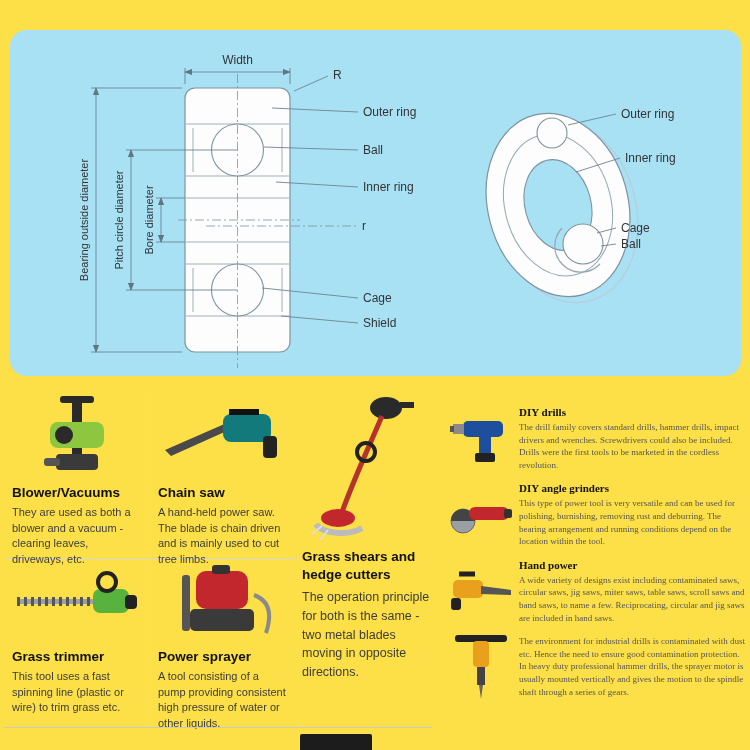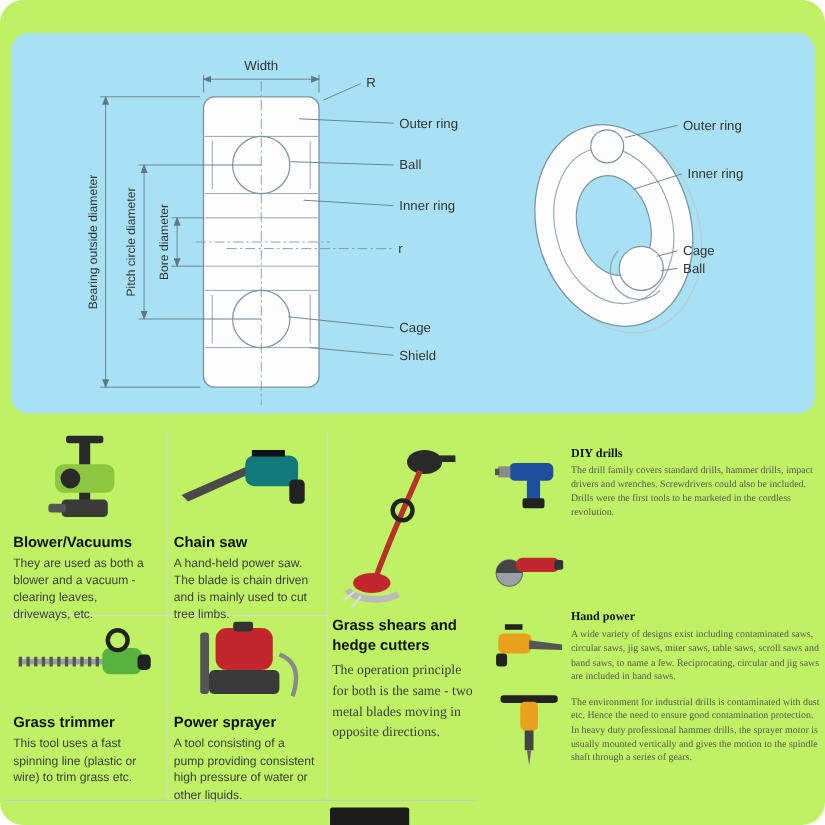--- a/index.html
+++ b/index.html
@@ -1,18 +1,18 @@
 <!DOCTYPE html>
 <html><head>
 <meta charset="utf-8">
 <style>
   * { margin:0; padding:0; box-sizing:border-box; }
   html,body { width:750px; height:750px; }
   body { font-family:"Liberation Sans", sans-serif; background:#fff; position:relative; overflow:hidden; }
-  .page { position:relative; width:750px; height:750px; background:#bef264;border-radius:21px; }
+  .page { position:relative; width:750px; height:750px; background:#fde047; }
 
   
   .panel { position:absolute; left:10px; top:30px; width:731px; height:346px;
            background:#a9e1f4; border-radius:16px; }
   .panel svg { position:absolute; left:0; top:0; width:731px; height:346px; }
   svg text { font-family:"Liberation Sans", sans-serif; }
   .dlabel { font-size:12px; fill:#333; }
   .dimlabel { font-size:11px; fill:#333; }
 
   
@@ -22,24 +22,24 @@
   .cell { width:146px; padding:2px 9px 4px 6px; }
   .cell.brd-r { border-right:1px solid #d8d8d8; }
   .cell.brd-b { border-bottom:1px solid #d8d8d8; }
   .row1 .cell { height:168px; }
   .row2 .cell { height:166px; }
   .img-box { height:84px; display:flex; align-items:center; justify-content:center; }
   .row2 .img-box { height:80px; }
   .cell h3 { font-size:13.5px; color:#101010; margin:7px 0 5px; }
   .cell p { font-size:11px; line-height:1.42; color:#3c3c3c; }
 
-  .cell-mid { position:absolute; left:302px; top:16px; width:132px; }
+  .cell-mid { position:absolute; left:302px; top:4px; width:132px; }
   .cell-mid .img-box { height:150px; }
   .cell-mid h3 { font-size:13.5px; color:#101010; line-height:1.3; margin:4px 0 5px; }
-  .cell-mid p { font-size:12.5px; line-height:1.5; color:#3c3c3c;font-family:Liberation Serif, serif; }
+  .cell-mid p { font-size:12.5px; line-height:1.5; color:#3c3c3c; }
 
   .list-right { position:absolute; left:443px; top:14px; width:303px; }
   .r-row { display:flex; margin-bottom:9px;font-family:Liberation Serif, serif; }
   .r-img { flex:0 0 76px; width:76px; height:64px; display:flex; align-items:center; justify-content:center; }
   .r-txt { flex:1; padding-top:2px; }
   .r-txt h4 { font-size:11px; color:#111; margin-bottom:3px; }
   .r-txt p { font-size:9px; line-height:1.4; color:#555; }
 
   .bottom-line { position:absolute; left:4px; top:727px; width:428px; height:1px; background:#c9c9c9; }
   .partial-block { position:absolute; left:300px; top:734px; width:72px; height:16px; background:#1c1c1c; border-radius:2px 2px 0 0; }
@@ -244,20 +244,24 @@
 
       <div class="r-row">
         <div class="r-img">
           <svg width="64" height="58" viewBox="0 0 64 58">
             <circle cx="14" cy="38" r="12" fill="#9aa0a6" stroke="#666"></circle>
             <path d="M2,38 a12,12 0 0 1 24,0 z" fill="#444"></path>
             <rect x="20" y="24" width="40" height="13" rx="6" fill="#c1272d"></rect>
             <rect x="55" y="26" width="8" height="9" rx="2" fill="#333"></rect>
           </svg>
         </div>
+        <div class="r-txt">
+          <h4>DIY angle grinders</h4>
+          <p>This type of power tool is very versatile and can be used for polishing, burnishing, removing rust and deburring. The bearing arrangement and running conditions depend on the location within the tool.</p>
+        </div>
       </div>
 
       <div class="r-row">
         <div class="r-img">
           <svg width="64" height="58" viewBox="0 0 64 58">
             <path d="M10,14 h16" stroke="#222" stroke-width="5" fill="none"></path>
             <rect x="4" y="20" width="30" height="18" rx="5" fill="#e8a01d"></rect>
             <polygon points="32,26 62,30 62,35 32,34" fill="#555"></polygon>
             <rect x="2" y="38" width="10" height="12" rx="3" fill="#222"></rect>
           </svg>

